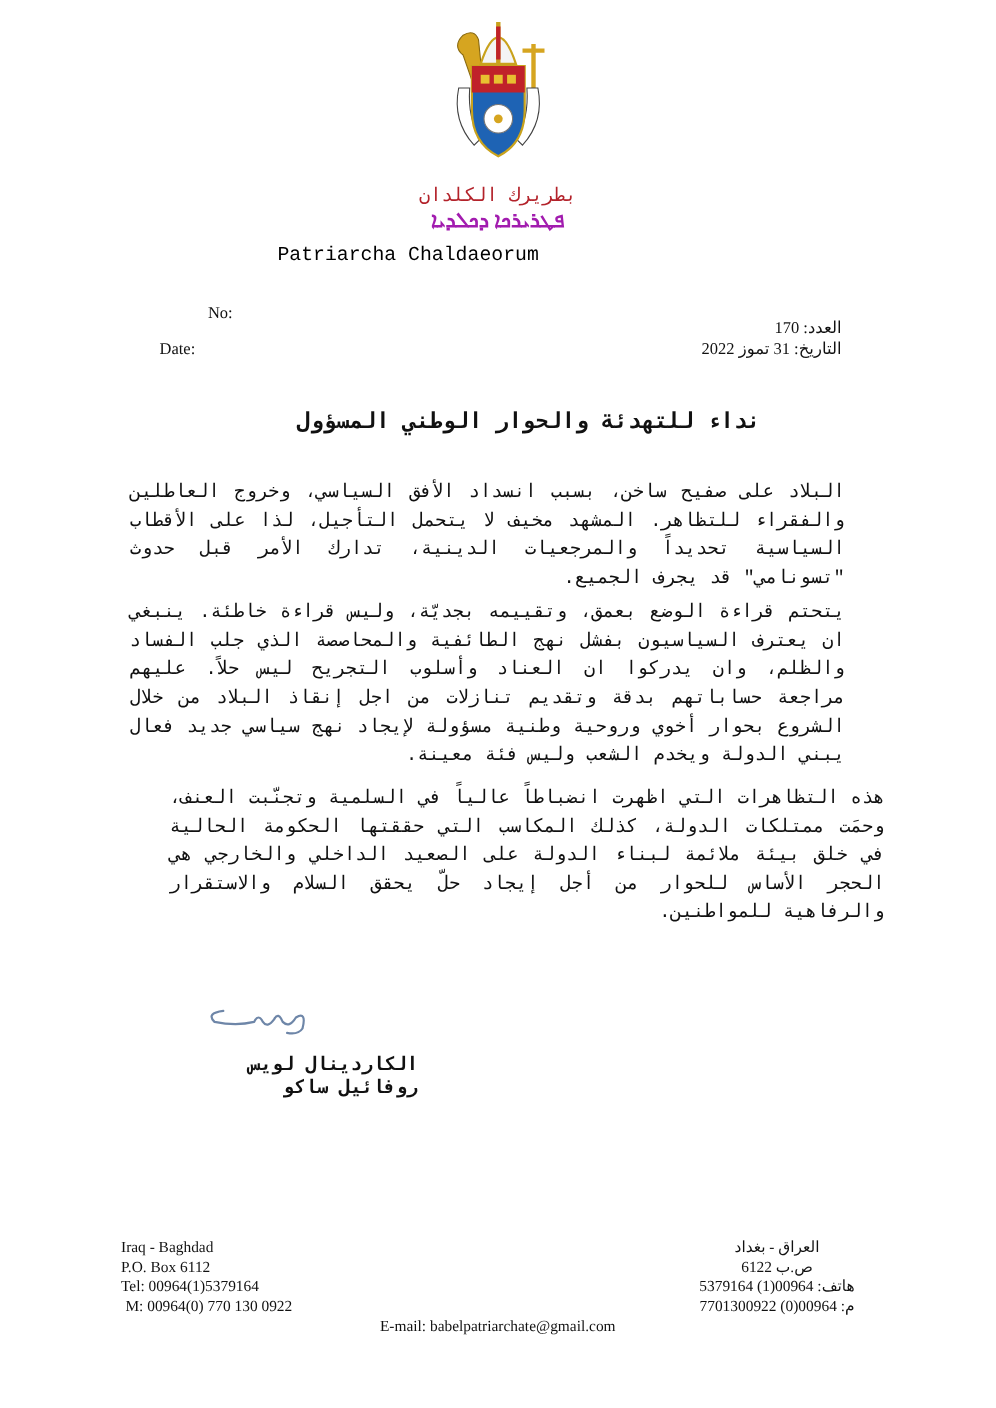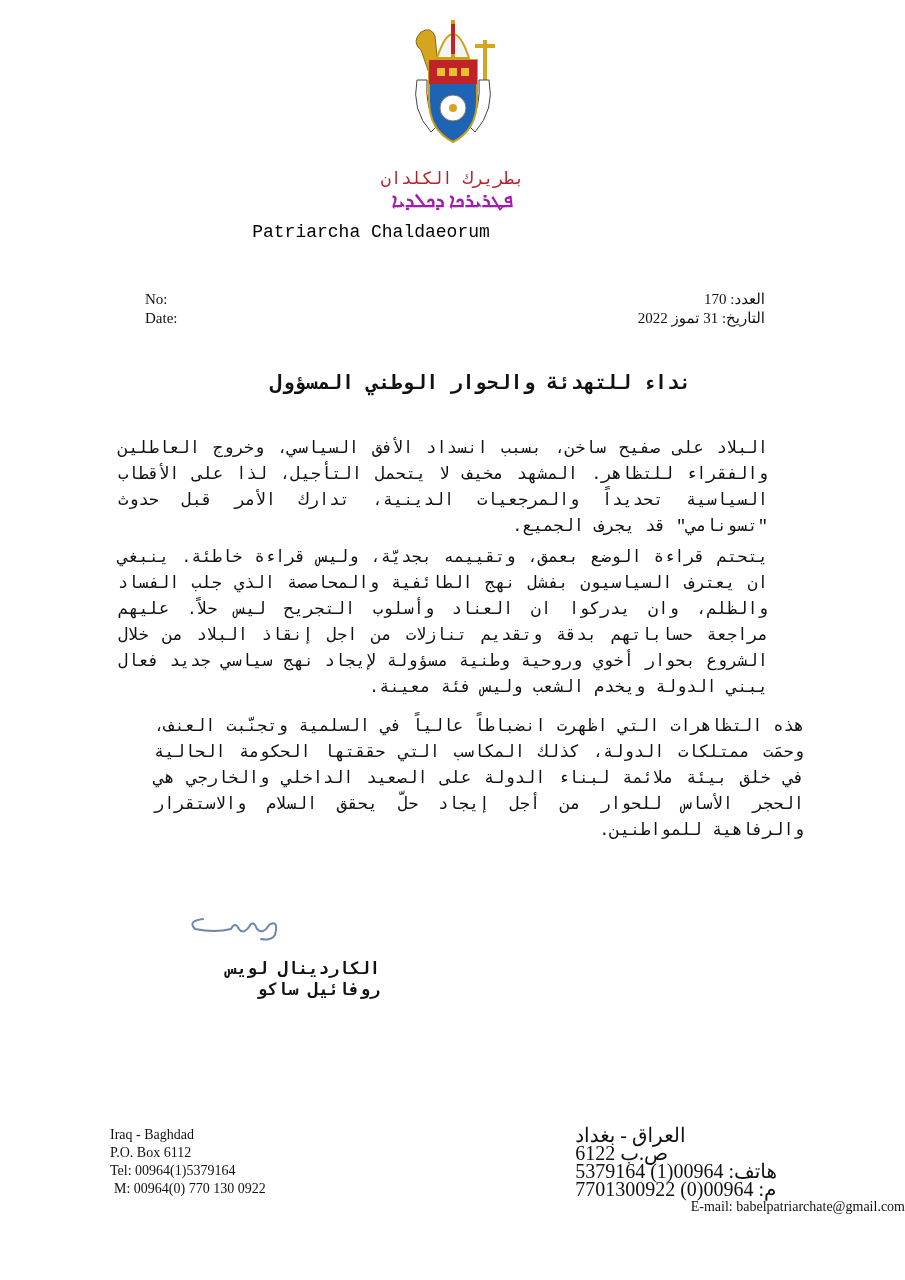--- a/index.html
+++ b/index.html
@@ -17,22 +17,22 @@
     .meta-ar { right:140px; font-size:15px; line-height:19px; direction:rtl; text-align:right; }
 
     .title { left:0; width:905px; top:370px; text-align:center; font-size:20px; font-weight:bold; direction:rtl;padding-left:28px; }
 
     .para { left:118px; width:650px; direction:rtl; text-align:justify; text-align-last:right; font-size:17px; line-height:26px; }
 
     #signature { left:185px; top:905px; width:120px; height:40px; }
     .signer { left:150px; width:230px; top:958px; direction:rtl; text-align:right; font-size:17px; font-weight:bold; }
 
     .foot-en { left:110px; top:1126px; font-size:14px; line-height:18px; }
-    .foot-ar { right:128px; top:1126px; font-size:20px; line-height:18px; direction:rtl; text-align:left; }
-    .foot-c { left:0; width:905px; top:1198px; text-align:right; font-size:14px; line-height:18px; }
+    .foot-ar { right:128px; top:1126px; font-size:14px; line-height:18px; direction:rtl; text-align:center; }
+    .foot-c { left:0; width:905px; top:1198px; text-align:center; font-size:14px; line-height:18px; }
     .line { display:block; white-space:nowrap; }
   </style>
 </head>
 <body>
 
 <div class="abs" id="logo">
   <svg width="100" height="150" viewBox="0 0 100 150">
 
     <path d="M18 40 q-10 -8 0 -18 q10 -6 14 4 l6 60 l-4 0 z" fill="#d6a520" stroke="#8a6a10" stroke-width="1"></path>
 
@@ -54,21 +54,21 @@
 
     <circle cx="50" cy="98" r="13" fill="#ffffff" stroke="#777" stroke-width="1"></circle>
     <circle cx="50" cy="98" r="4" fill="#d6a520"></circle>
   </svg>
 </div>
 
 <div class="abs org-ar sans">بطريرك الكلدان</div>
 <div class="abs org-syr serif">ܦܛܪܝܪܟܐ ܕܟܠܕܝܐ</div>
 <div class="abs org-lat sans">Patriarcha Chaldaeorum</div>
 
-<div class="abs meta-en serif" style="top:290px;">No:</div>
+<div class="abs meta-en serif" style="top:276px;margin-left:44px;">No:</div>
 <div class="abs meta-en serif" style="top:309px;text-align:right;">Date:</div>
 <div class="abs meta-ar serif" style="top:290px;">العدد: 170</div>
 <div class="abs meta-ar serif" style="top:309px;">التاريخ: 31 تموز 2022</div>
 
 <div class="abs title sans">نداء للتهدئة والحوار الوطني المسؤول</div>
 
 <div class="abs para sans" style="top:436px;">البلاد على صفيح ساخن، بسبب انسداد الأفق السياسي، وخروج العاطلين والفقراء للتظاهر. المشهد مخيف لا يتحمل التأجيل، لذا على الأقطاب السياسية تحديداً والمرجعيات الدينية، تدارك الأمر قبل حدوث "تسونامي" قد يجرف الجميع.</div>
 <div class="abs para sans" style="top:545px;">يتحتم قراءة الوضع بعمق، وتقييمه بجديّة، وليس قراءة خاطئة. ينبغي ان يعترف السياسيون بفشل نهج الطائفية والمحاصصة الذي جلب الفساد والظلم، وان يدركوا ان العناد وأسلوب التجريح ليس حلاً. عليهم مراجعة حساباتهم بدقة وتقديم تنازلات من اجل إنقاذ البلاد من خلال الشروع بحوار أخوي وروحية وطنية مسؤولة لإيجاد نهج سياسي جديد فعال يبني الدولة ويخدم الشعب وليس فئة معينة.</div>
 <div class="abs para sans" style="top:714px;margin-left:36px;">هذه التظاهرات التي اظهرت انضباطاً عالياً في السلمية وتجنّبت العنف، وحمَت ممتلكات الدولة، كذلك المكاسب التي حققتها الحكومة الحالية في خلق بيئة ملائمة لبناء الدولة على الصعيد الداخلي والخارجي هي الحجر الأساس للحوار من أجل إيجاد حلّ يحقق السلام والاستقرار والرفاهية للمواطنين.</div>
 

